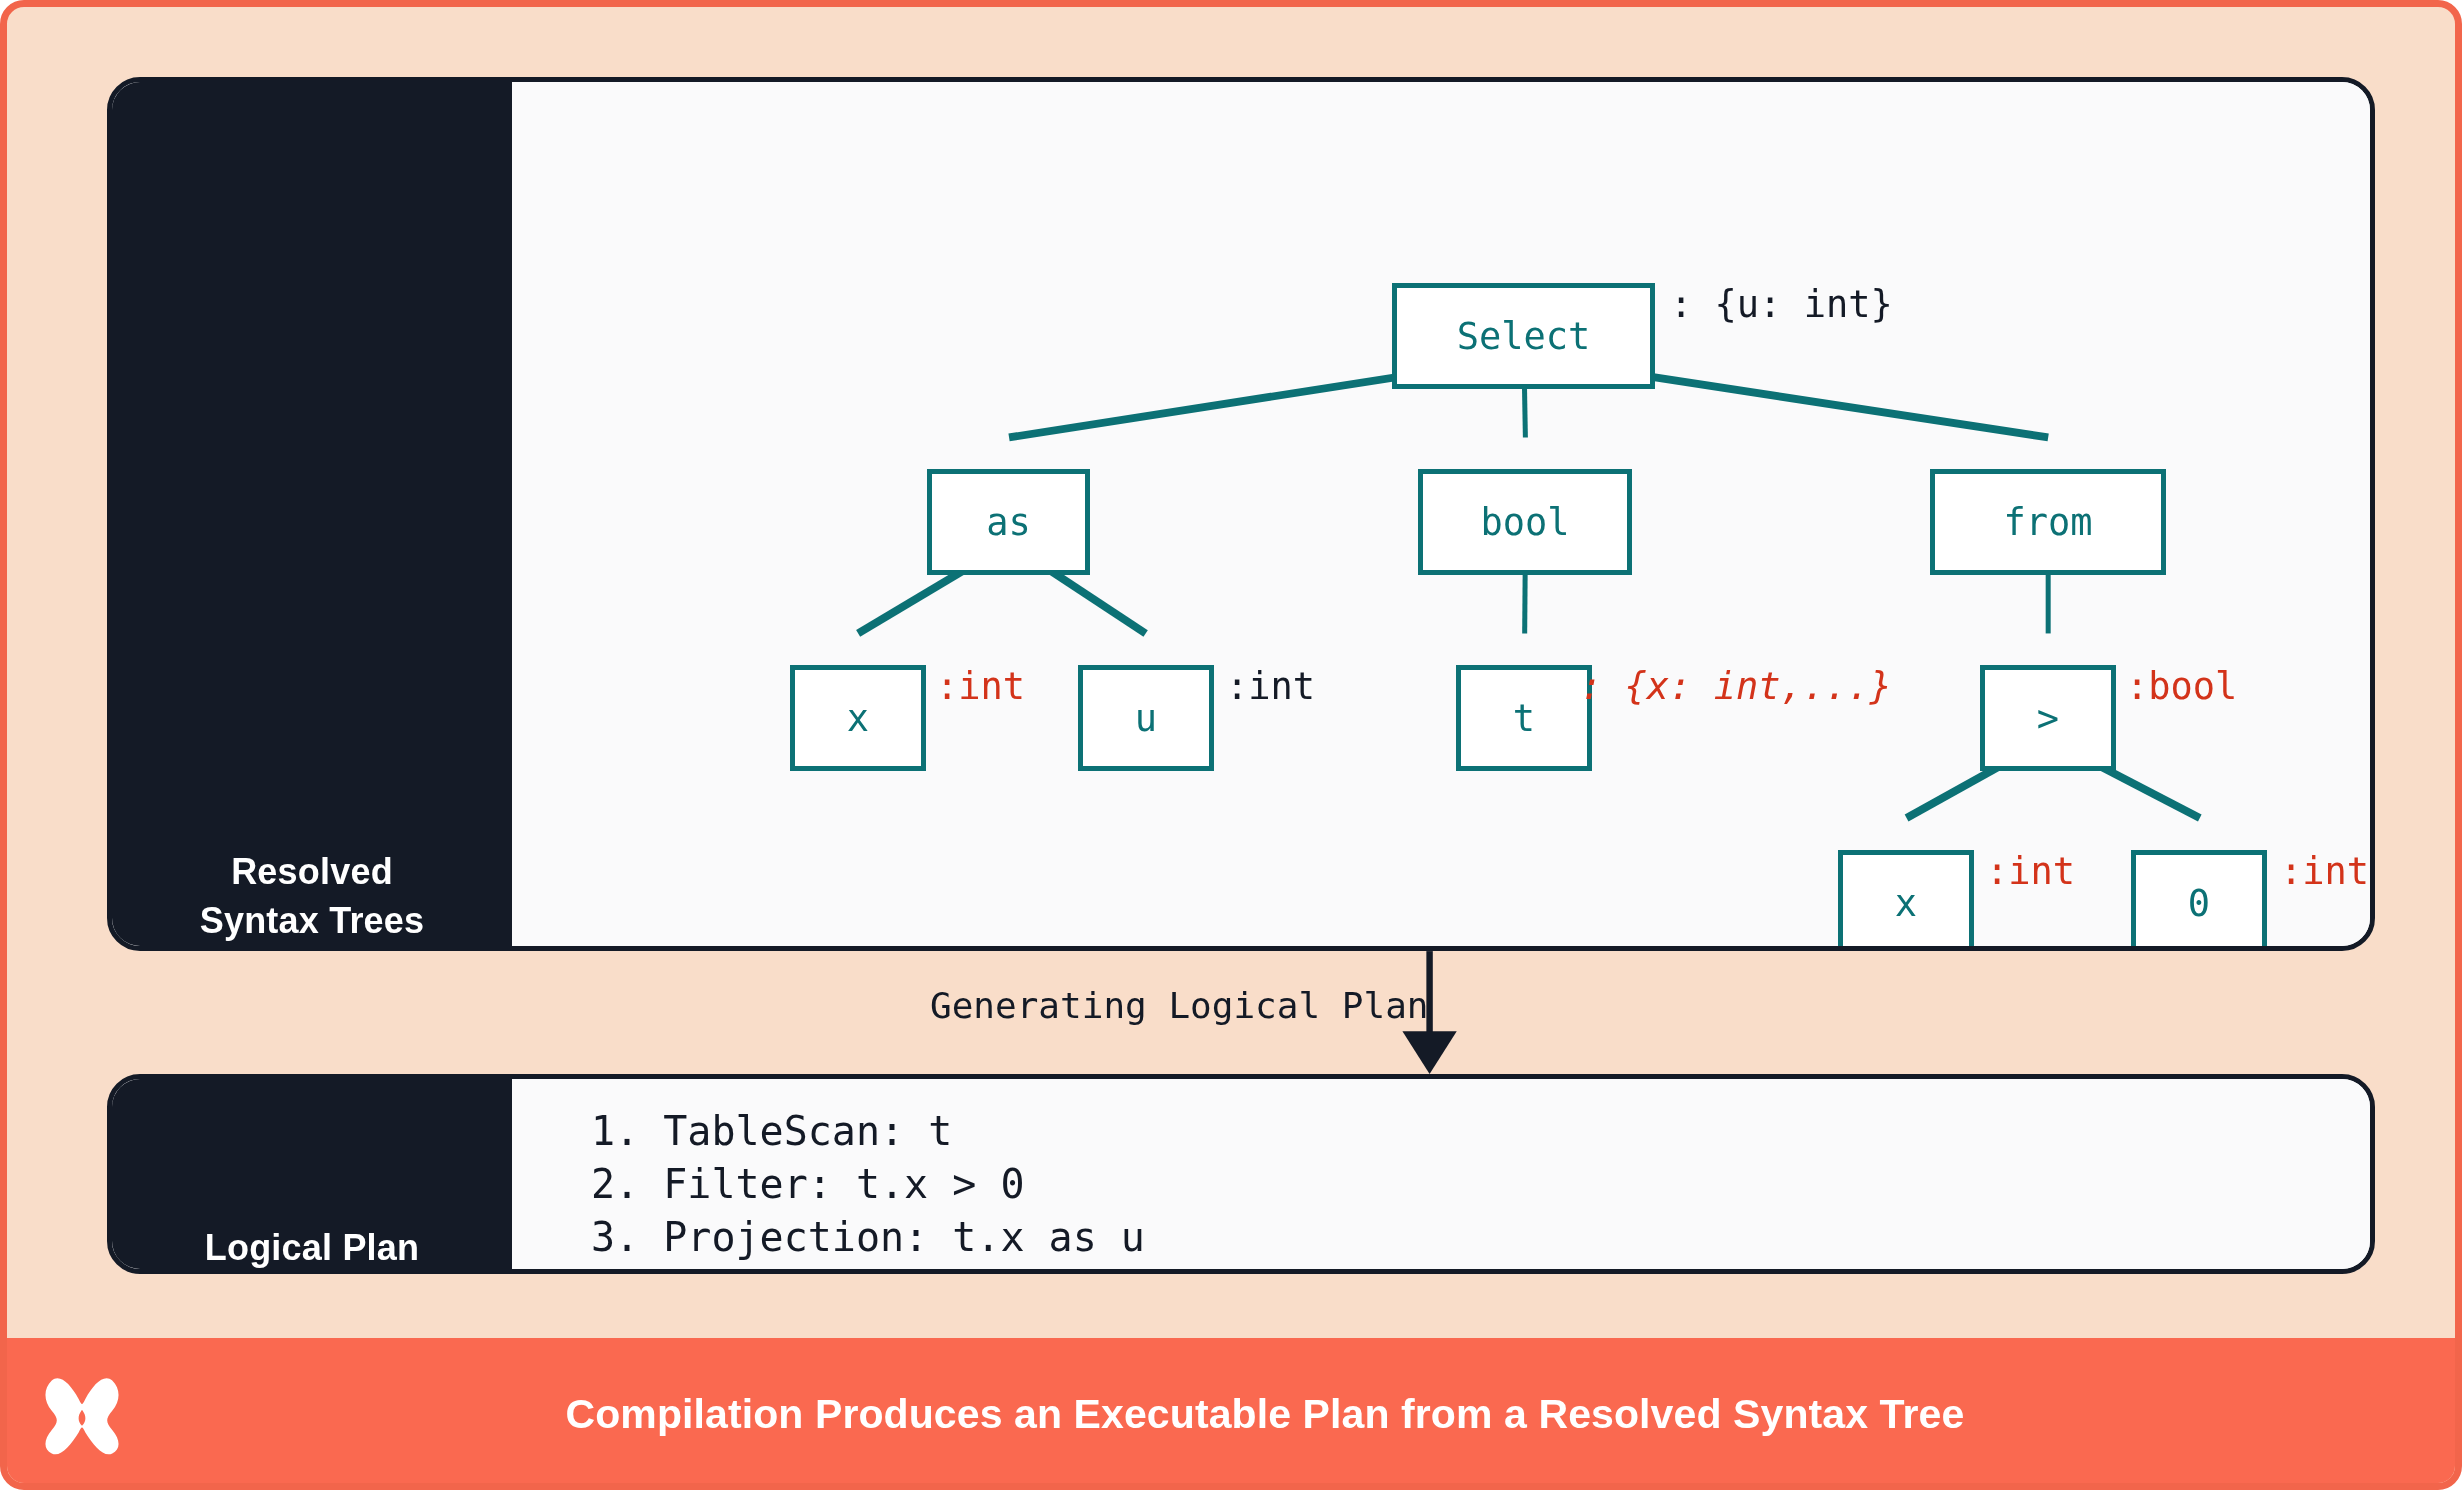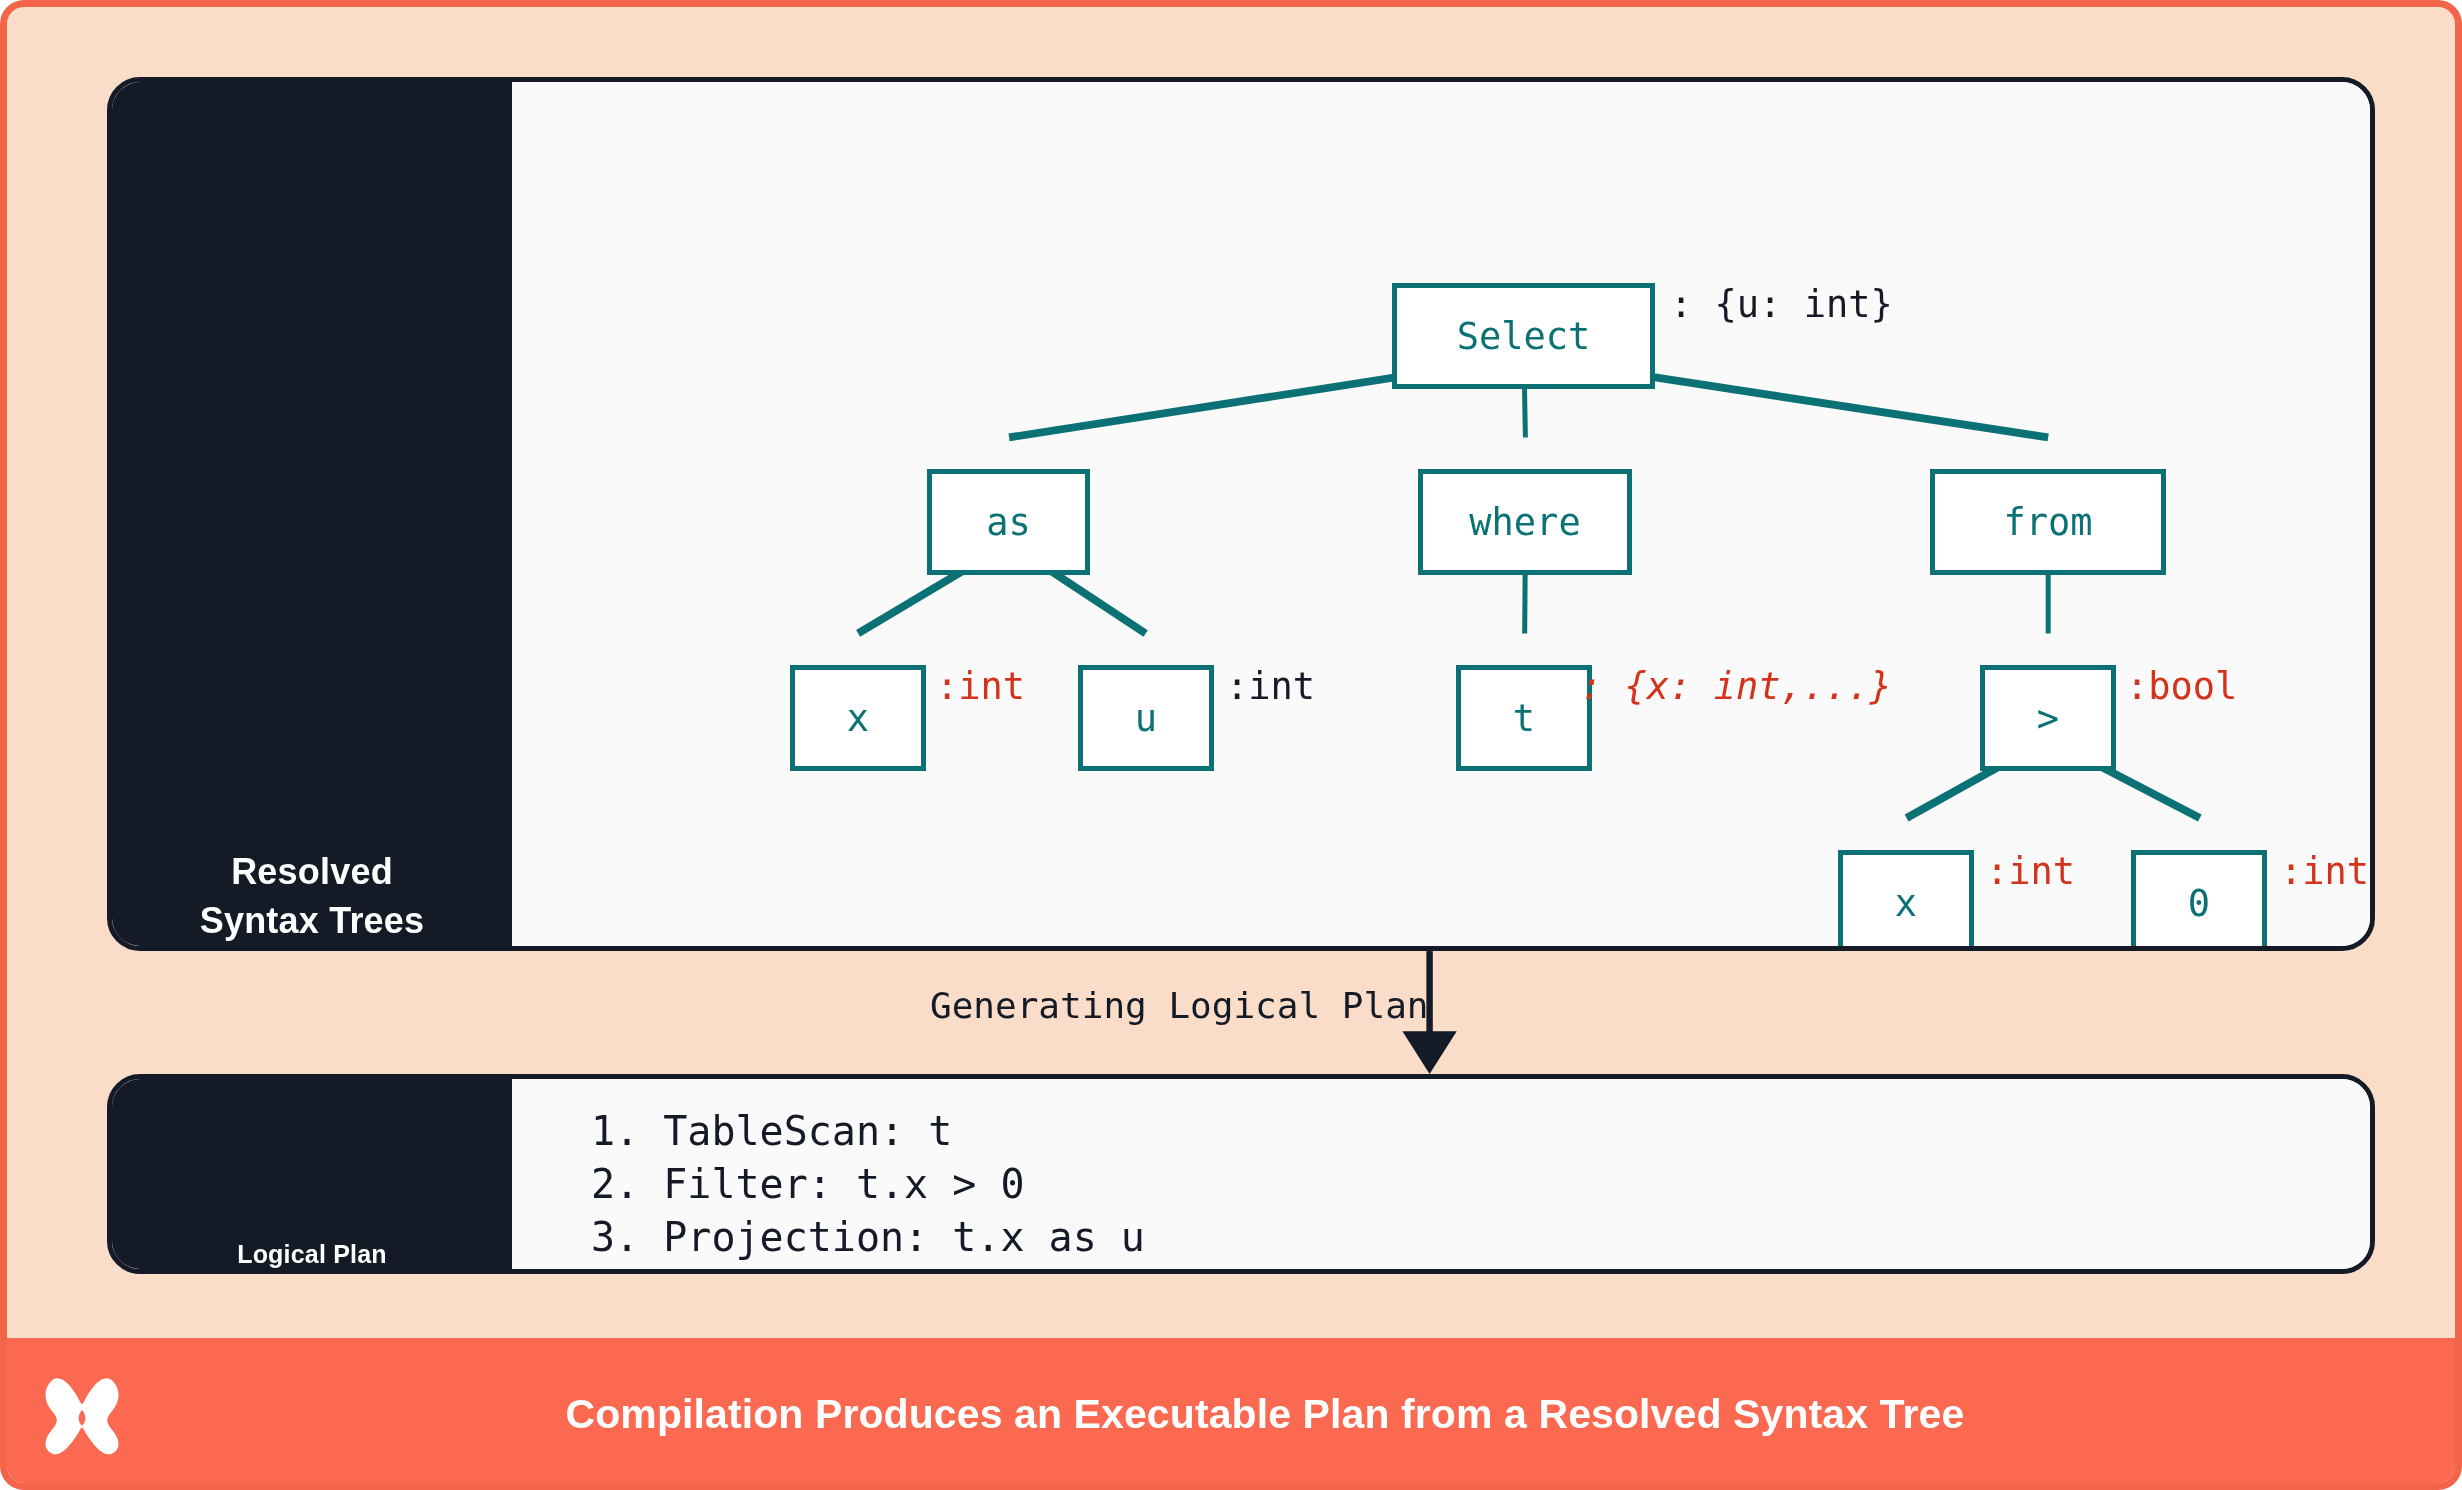--- a/index.html
+++ b/index.html
@@ -62,21 +62,21 @@
   }
 
   #plan-card {
     left: 100px;
     top: 1067px;
     width: 2268px;
     height: 200px;
   }
   #plan-card .card-label {
     width: 400px;
-    font-size: 25px;
+    font-size: 36px;
     letter-spacing: 0.2px;
   }
 
   
   #tree-svg {
     position: absolute;
     left: 0; top: 0;
     width: 100%;
     height: 100%;
     display: block;
@@ -189,21 +189,21 @@
           <line x1="695" y1="645" x2="484" y2="771" stroke="#0C7175" stroke-width="11"></line>
           <line x1="695" y1="645" x2="886" y2="771" stroke="#0C7175" stroke-width="11"></line>
           <line x1="1417" y1="645" x2="1416" y2="771" stroke="#0C7175" stroke-width="7"></line>
           <line x1="2148" y1="645" x2="2148" y2="771" stroke="#0C7175" stroke-width="7"></line>
           <line x1="2148" y1="919" x2="1950" y2="1029" stroke="#0C7175" stroke-width="11"></line>
           <line x1="2148" y1="919" x2="2360" y2="1029" stroke="#0C7175" stroke-width="11"></line>
         </svg>
 
     <div class="node" style="left: 880px; top: 169px; width: 263px; height: 106px;">Select</div>
         <div class="node" style="left: 415px; top: 355px; width: 163px; height: 106px;">as</div>
-        <div class="node" style="left: 906px; top: 355px; width: 214px; height: 106px;">where</div>
+        <div class="node" style="left: 906px; top: 355px; width: 214px; height: 106px;">bool</div>
         <div class="node" style="left: 1418px; top: 355px; width: 236px; height: 106px;">from</div>
         <div class="node" style="left: 278px; top: 551px; width: 136px; height: 106px;">x</div>
         <div class="node" style="left: 566px; top: 551px; width: 136px; height: 106px;">u</div>
         <div class="node" style="left: 944px; top: 551px; width: 136px; height: 106px;">t</div>
         <div class="node" style="left: 1468px; top: 551px; width: 136px; height: 106px;">&gt;</div>
         <div class="node" style="left: 1326px; top: 736px; width: 136px; height: 106px;">x</div>
         <div class="node" style="left: 1619px; top: 736px; width: 136px; height: 106px;">0</div>
         <div class="annot dark" style="left: 1158px; top: 169px; height: 106px;">: {u: int}</div>
         <div class="annot red" style="left: 424px; top: 551px; height: 106px;">:int</div>
         <div class="annot dark" style="left: 714px; top: 551px; height: 106px;">:int</div>

